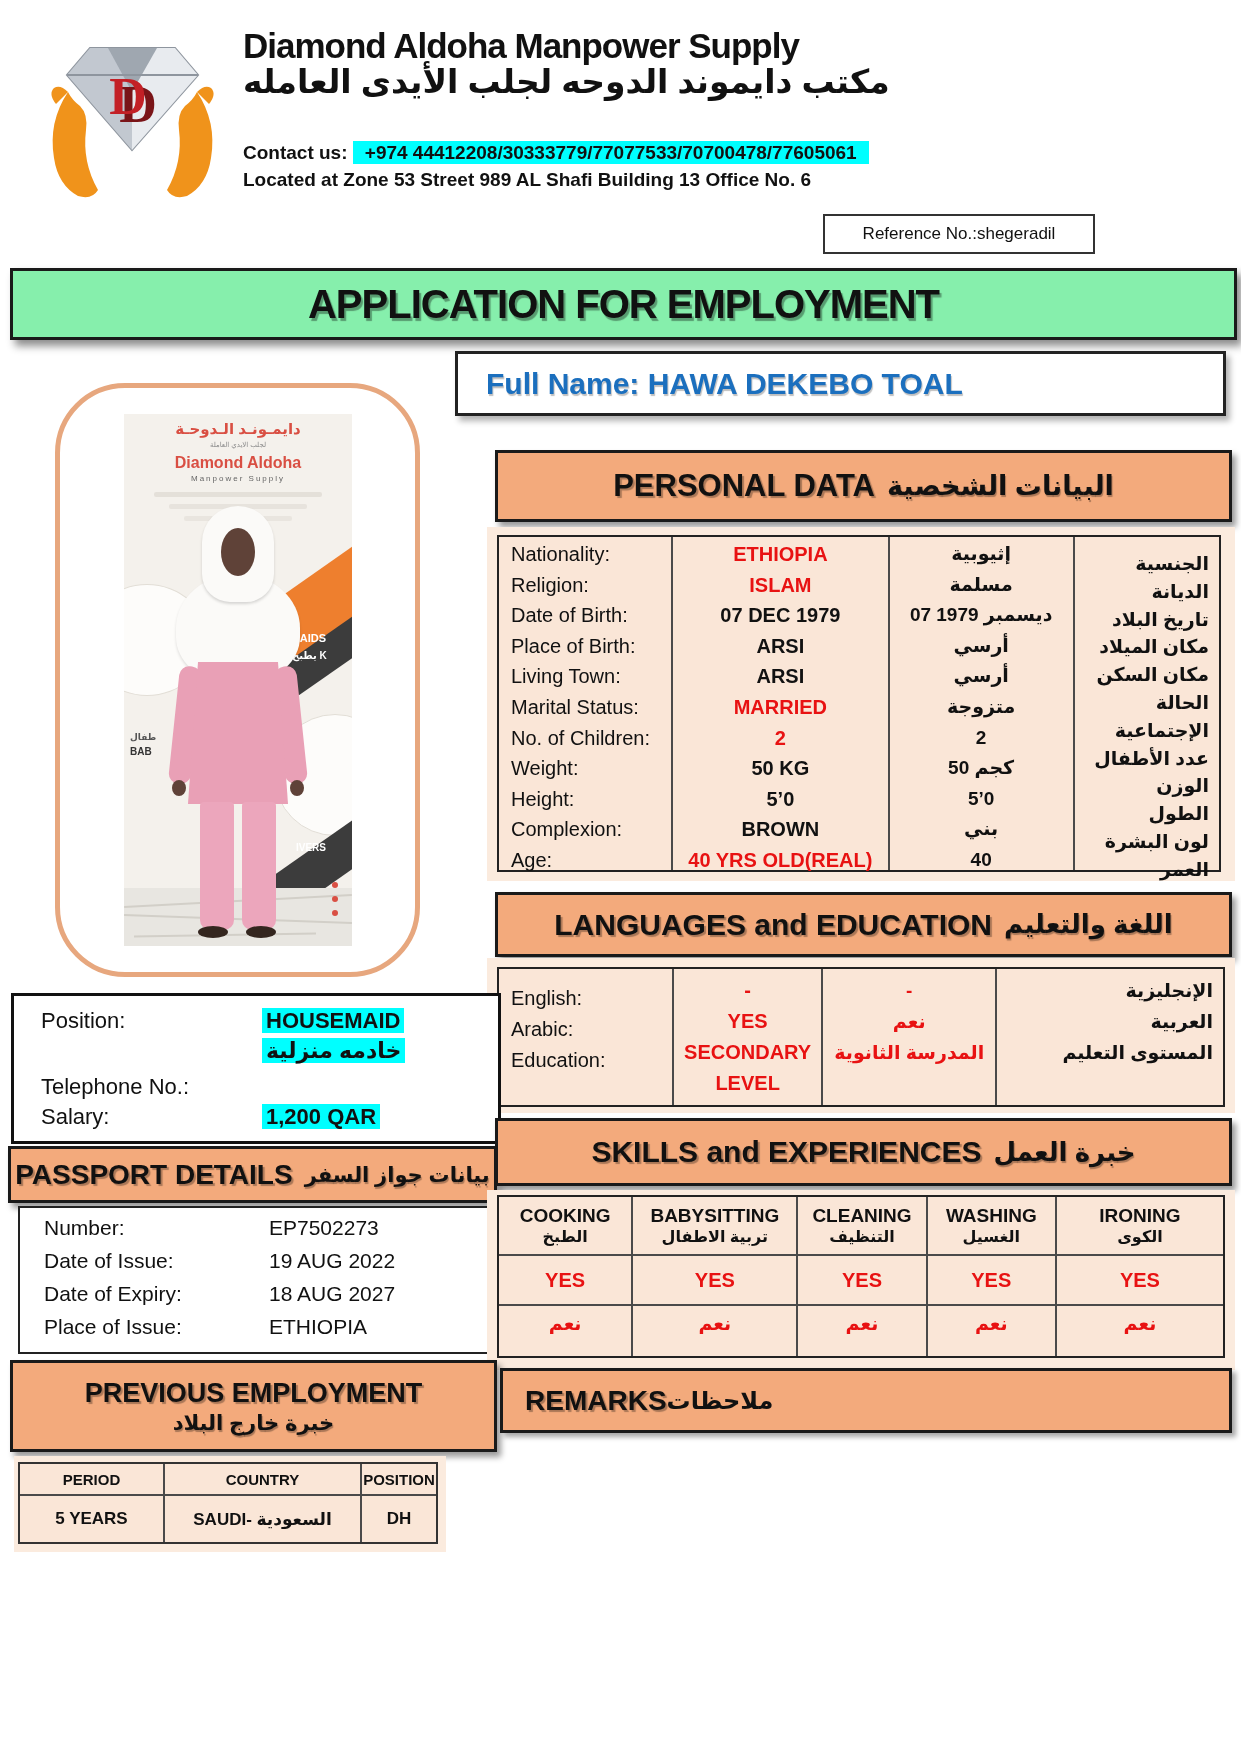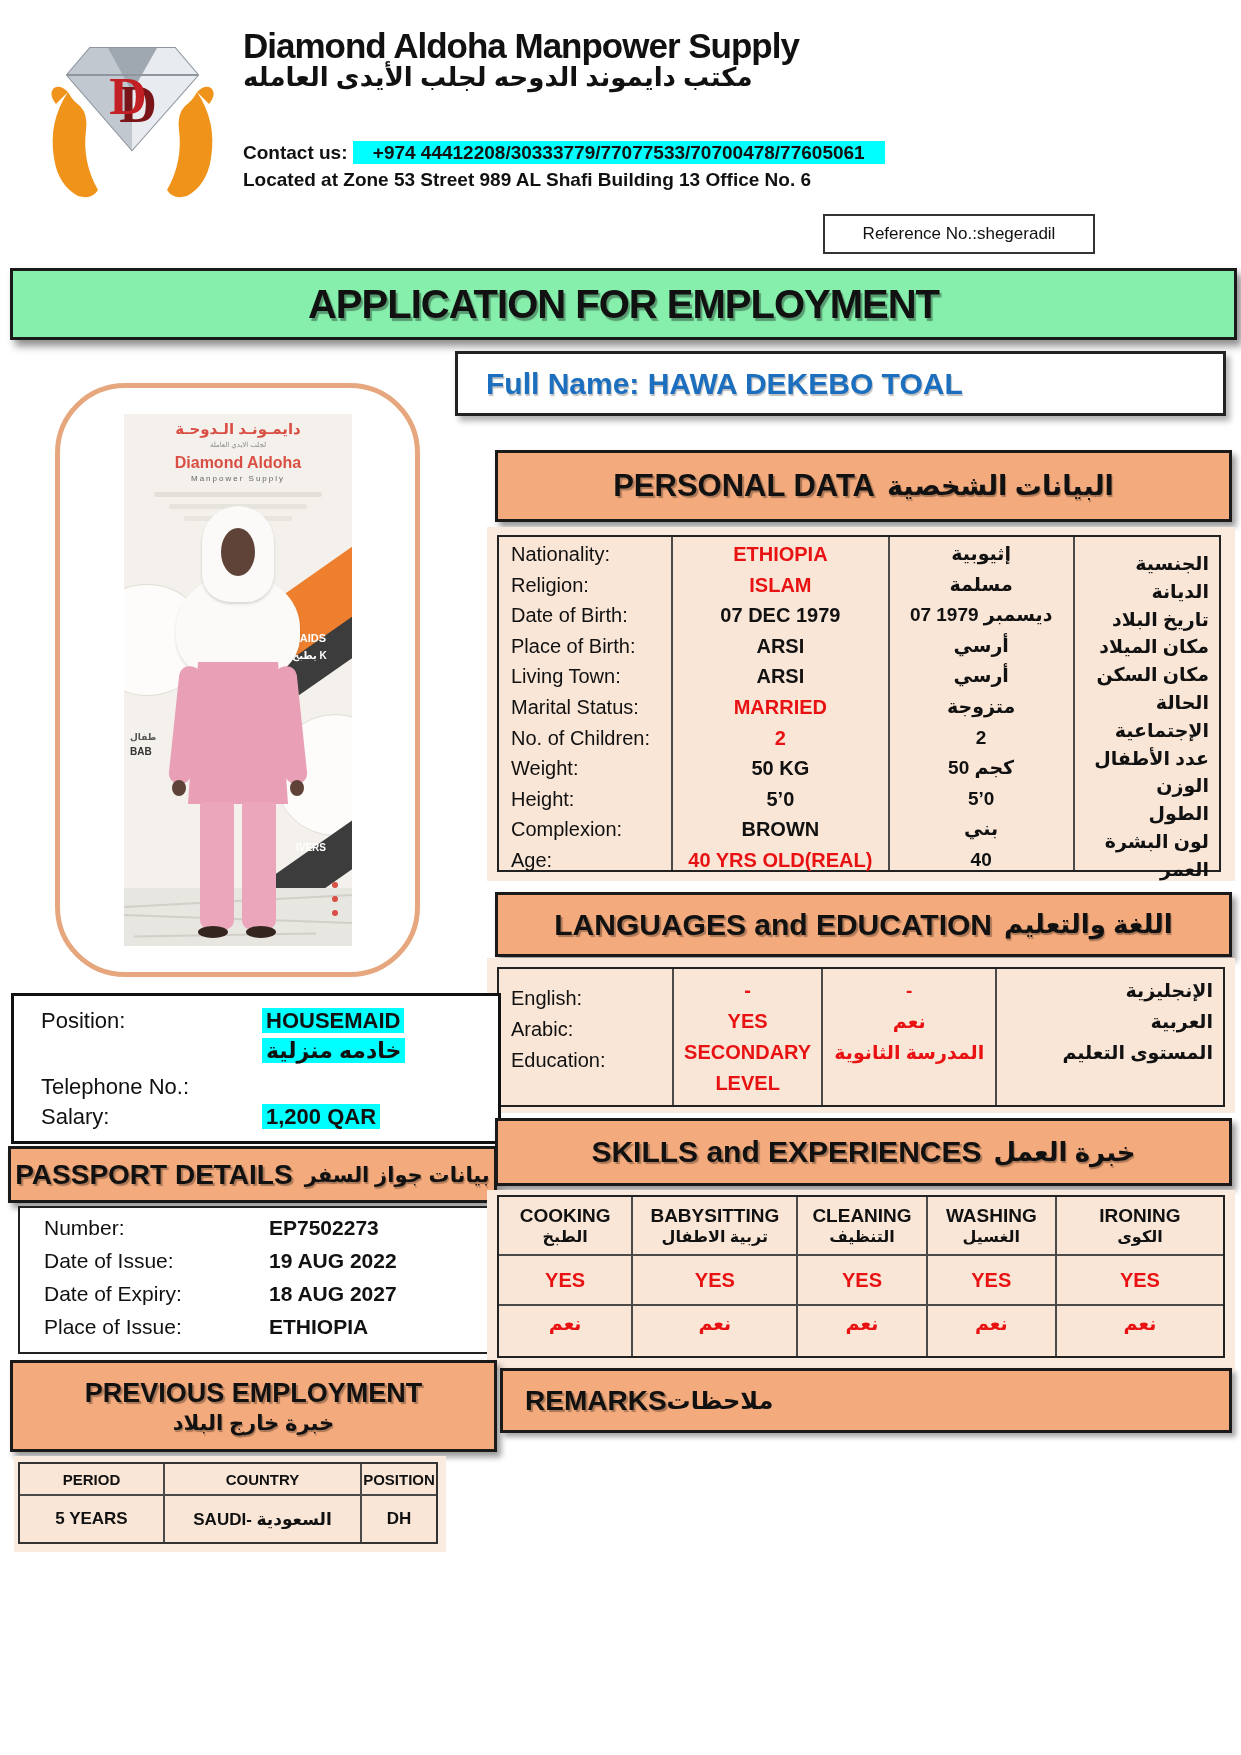--- a/index.html
+++ b/index.html
@@ -2,23 +2,23 @@
 <html><head>
 <meta charset="utf-8">
 <style>
   html,body{margin:0;padding:0;background:#ffffff;}
   .page{position:relative;width:1241px;height:1755px;background:#fff;overflow:hidden;
         font-family:"Liberation Sans","DejaVu Sans",sans-serif;color:#111;}
   .abs{position:absolute;}
 
   
   .company-en{left:243px;top:26px;font-size:35px;font-weight:800;letter-spacing:-1px;}
-  .company-ar{left:243px;top:62px;font-size:26px;font-weight:700;}
+  .company-ar{left:243px;top:62px;font-size:33px;font-weight:700;}
   .contact-line{left:243px;top:142px;font-size:19px;font-weight:700;}
-  .contact-line .hl{background:#00ffff;padding:1px 20px;}
+  .contact-line .hl{background:#00ffff;padding:1px 12px;}
   .address-line{left:243px;top:169px;font-size:19px;font-weight:700;}
   .refbox{left:823px;top:214px;width:268px;height:36px;border:2px solid #333;
           font-size:17px;display:flex;align-items:center;justify-content:center;}
 
   
   .banner{left:10px;top:268px;width:1221px;height:66px;background:#86efac;
           border:3px solid #1a1a1a;box-shadow:5px 6px 8px rgba(0,0,0,.45);
           display:flex;align-items:center;justify-content:center;}
   .banner span{font-size:40px;font-weight:800;letter-spacing:-1px;
           text-shadow:2px 3px 1px rgba(0,0,0,.35);}
@@ -48,21 +48,21 @@
   .lang .lbl-line{line-height:31px;}
   .lang .val-line,.lang .arval-line{line-height:31px;}
   .lang .arlbl-line{line-height:31px;}
 
   
   .posbox{left:11px;top:993px;width:484px;height:145px;border:3px solid #111;background:#fff;}
   .posrow{position:absolute;font-size:22px;}
   .posrow .v{font-weight:700;background:#00ffff;padding:0 4px;}
   .passbox{left:18px;top:1206px;width:479px;height:144px;border:2px solid #222;background:#fff;}
   .passrow{position:absolute;font-size:21px;}
-  .passrow .v{font-weight:700;}
+  .passrow .v{font-weight:400;}
 
   
   .skills-table{border:2px solid #222;background:#FAE6D7;display:flex;box-sizing:border-box;}
   .skcol{box-sizing:border-box;display:flex;flex-direction:column;}
   .skcol.divider{border-right:2px solid #4a4a4a;}
   .skhead{height:57px;border-bottom:2px solid #4a4a4a;display:flex;flex-direction:column;align-items:center;justify-content:center;}
   .skhead .en{font-size:19px;font-weight:700;}
   .skhead .ar{font-size:16px;font-weight:700;}
   .skyes{height:48px;border-bottom:2px solid #4a4a4a;display:flex;align-items:center;justify-content:center;
          font-size:20px;font-weight:700;color:#E81212;}

